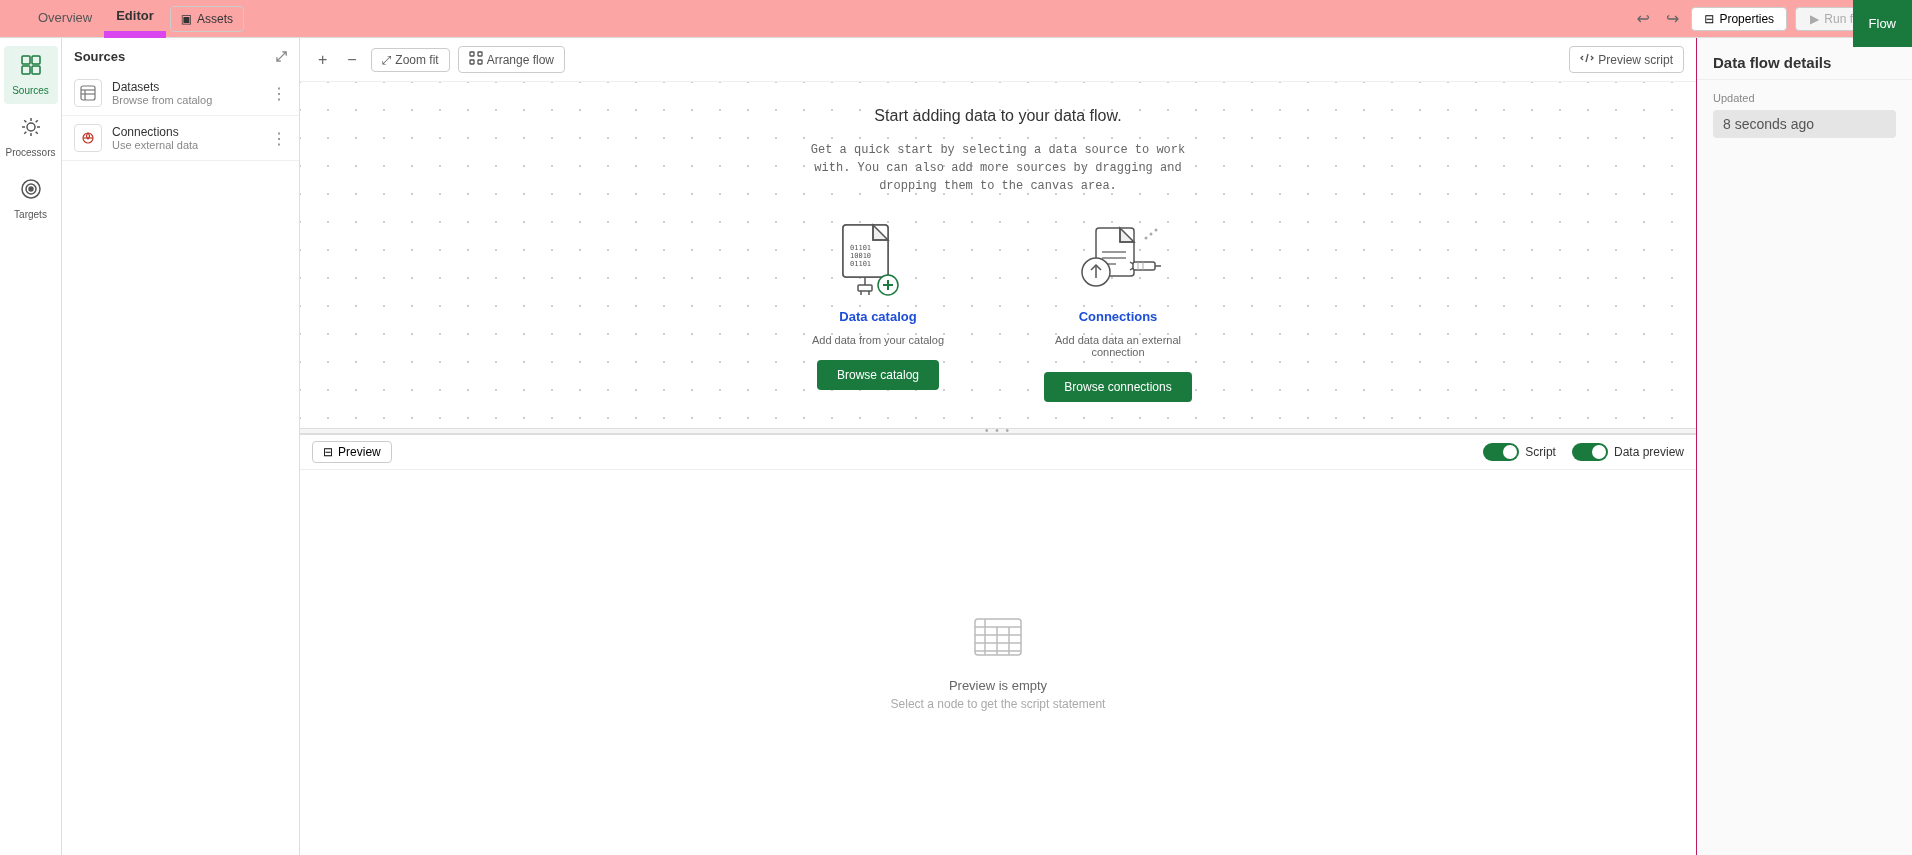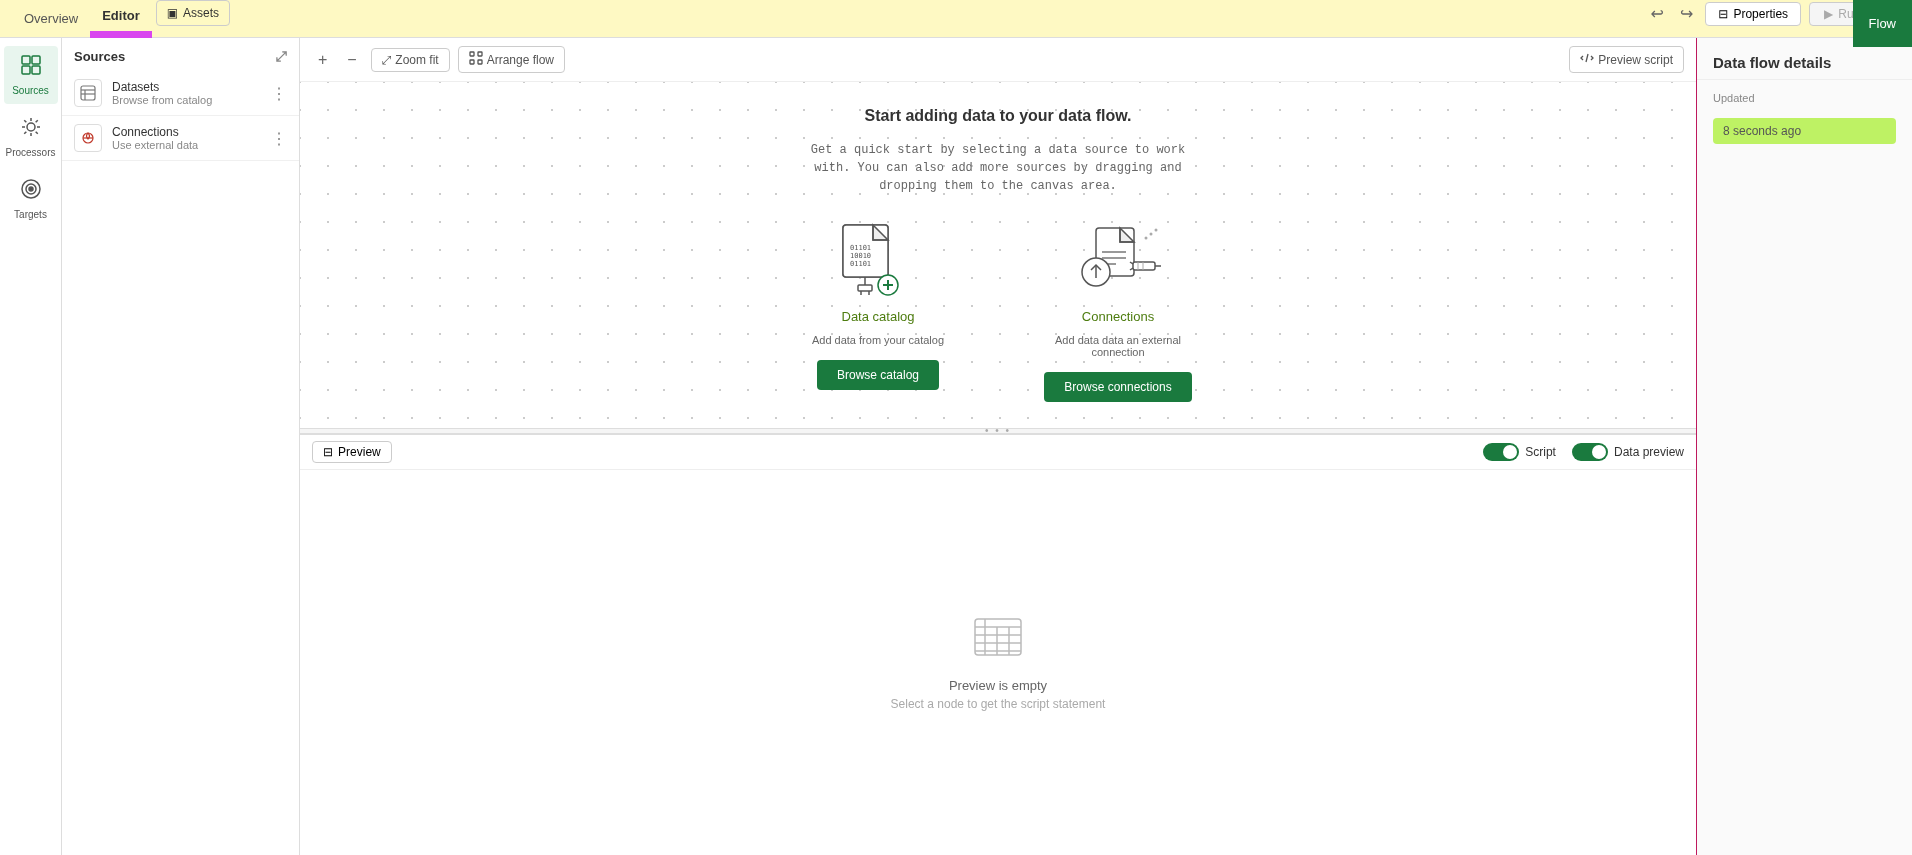--- a/index.html
+++ b/index.html
@@ -1,21 +1,21 @@
 <!DOCTYPE html>
 <html><head>
   <meta charset="utf-8">
   <style>
     * { box-sizing: border-box; margin: 0; padding: 0; }
     body { font-family: -apple-system, BlinkMacSystemFont, 'Segoe UI', sans-serif; font-size: 13px; color: #333; background: #fff; height: 855px; overflow: hidden; display: flex; flex-direction: column; }
 
     
     .top-nav {
-      display: flex; align-items: flex-start; height: 38px; border-bottom: 1px solid #ddd;
-      background: #fef9c3; padding: 0 12px; gap: 0;
+      display: flex; align-items: center; height: 38px; border-bottom: 1px solid #ddd;
+      background: #fca5a5; padding: 0 26px; gap: 0;
     }
     .top-nav-tab {
       padding: 0 12px; height: 38px; display: flex; align-items: center; cursor: pointer;
       font-size: 13px; color: #555; border-bottom: 2px solid transparent;
     }
     .top-nav-tab.active { color: #333; border-bottom: 7px solid #d946ef; font-weight: 700; }
     .top-nav-assets {
       display: flex; align-items: center; gap: 5px; padding: 0 10px; height: 26px;
       border: 1px solid #ccc; border-radius: 4px; cursor: pointer; font-size: 12px; color: #333;
       margin-left: 4px;
@@ -105,33 +105,33 @@
       position: absolute; inset: 0;
       background-image: radial-gradient(circle, #ccc 1px, transparent 1px);
       background-size: 28px 28px;
       background-position: 14px 14px;
     }
 
     .canvas-center {
       position: absolute; inset: 0; display: flex; flex-direction: column;
       align-items: center; justify-content: center; gap: 16px;
     }
-    .canvas-heading { font-size: 16px; font-weight: 700; color: #333; }
+    .canvas-heading { font-size: 16px; font-weight: 400; color: #333; }
     .canvas-subtext { font-size: 12px; color: #666; text-align: center; max-width: 380px; line-height: 1.5; font-family: Liberation Mono, monospace; }
 
     .canvas-cards {
       display: flex; gap: 60px; margin-top: 8px;
     }
     .canvas-card {
       display: flex; flex-direction: column; align-items: center; gap: 10px; width: 180px;
     }
     .canvas-card-icon {
       width: 100px; height: 80px; display: flex; align-items: center; justify-content: center; text-align: center;
     }
-    .canvas-card-title { font-size: 13px; font-weight: 400; color: #4d7c0f; text-align: center; }
+    .canvas-card-title { font-size: 13px; font-weight: 700; color: #1d4ed8; text-align: center; }
     .canvas-card-sub { font-size: 11px; color: #666; text-align: center; }
     .btn-green {
       background: #1a7a3e; color: #fff; border: none; border-radius: 4px;
       padding: 8px 20px; cursor: pointer; font-size: 12px; font-weight: 500;
       margin-top: 4px;
     }
 
     
     .preview-resize {
       height: 6px; background: #f5f5f5; border-top: 1px solid #ddd; border-bottom: 1px solid #ddd;
@@ -172,24 +172,24 @@
     
     .right-panel {
       width: 216px; border-left: 1px solid #be185d; display: flex; flex-direction: column;
       background: #fafafa;
     }
     .right-panel-header {
       padding: 16px 16px 8px; font-size: 15px; font-weight: 600; color: #333;
       border-bottom: 1px solid #eee;
     }
     .right-panel-section { padding: 12px 16px; }
-    .right-panel-label { font-size: 11px; color: #888; margin-bottom: 14px; }
+    .right-panel-label { font-size: 11px; color: #888; margin-bottom: 6px; }
     .right-panel-value {
-      background: #bef264; border-radius: 4px; padding: 6px 10px;
-      font-size: 12px; color: #555;
+      background: #e5e5e5; border-radius: 4px; padding: 6px 10px;
+      font-size: 14px; color: #555;
     }
 
     
     .flow-tab {
       position: fixed; top: 0; right: 0; background: #1a7a3e; color: #fff;
       padding: 16px 16px; font-size: 13px; font-weight: 500; cursor: pointer;
       z-index: 100;
     }
   </style>
 </head>

